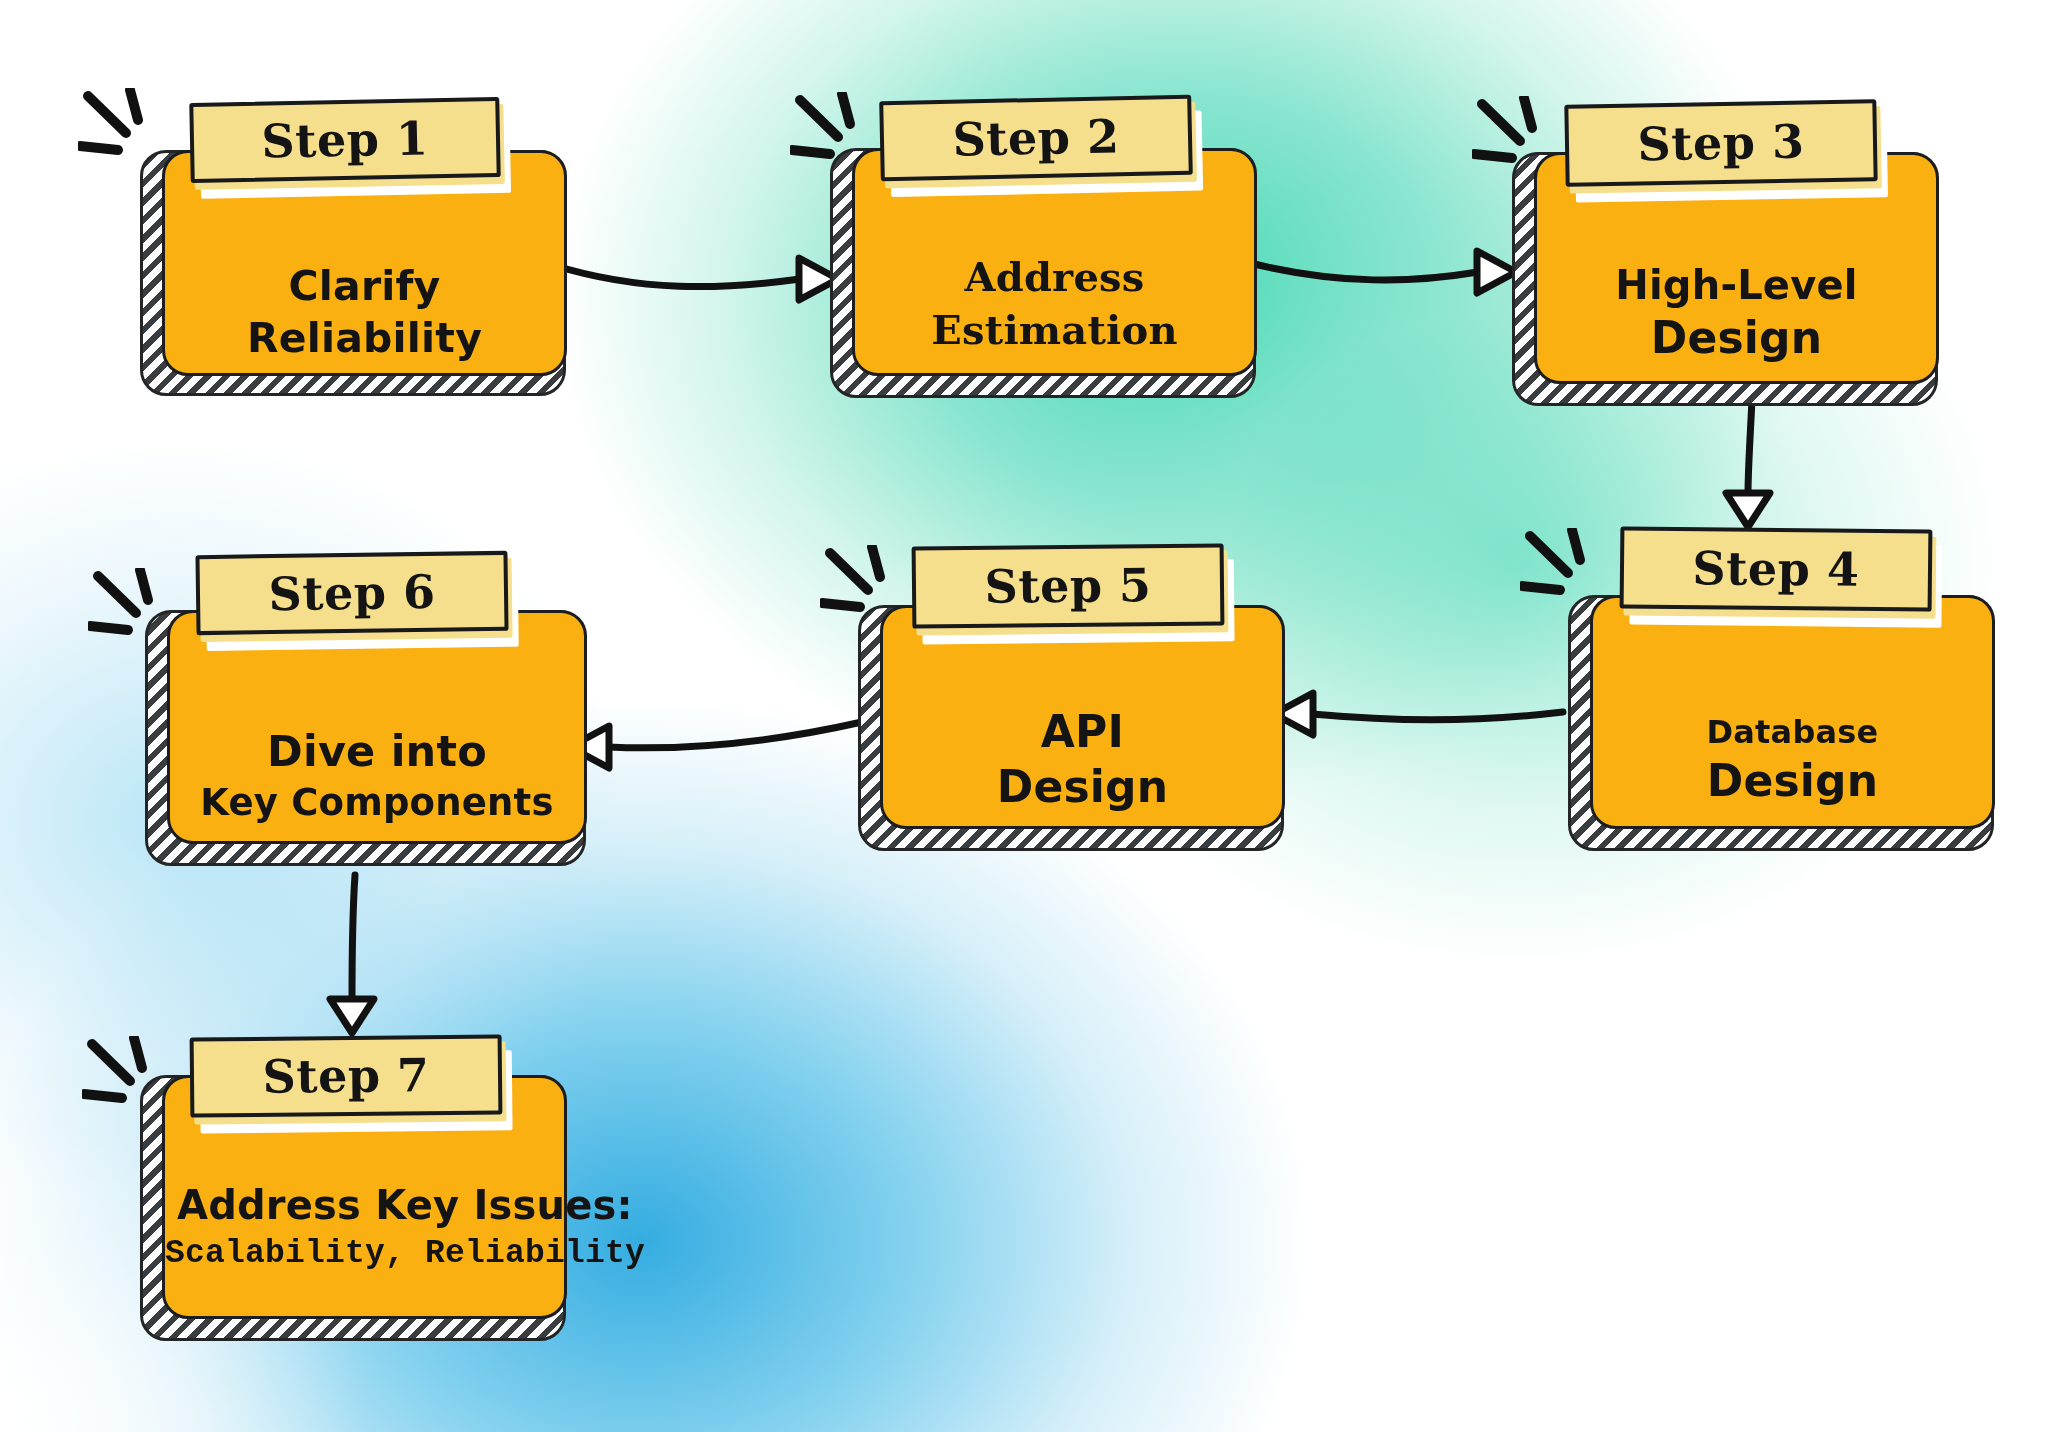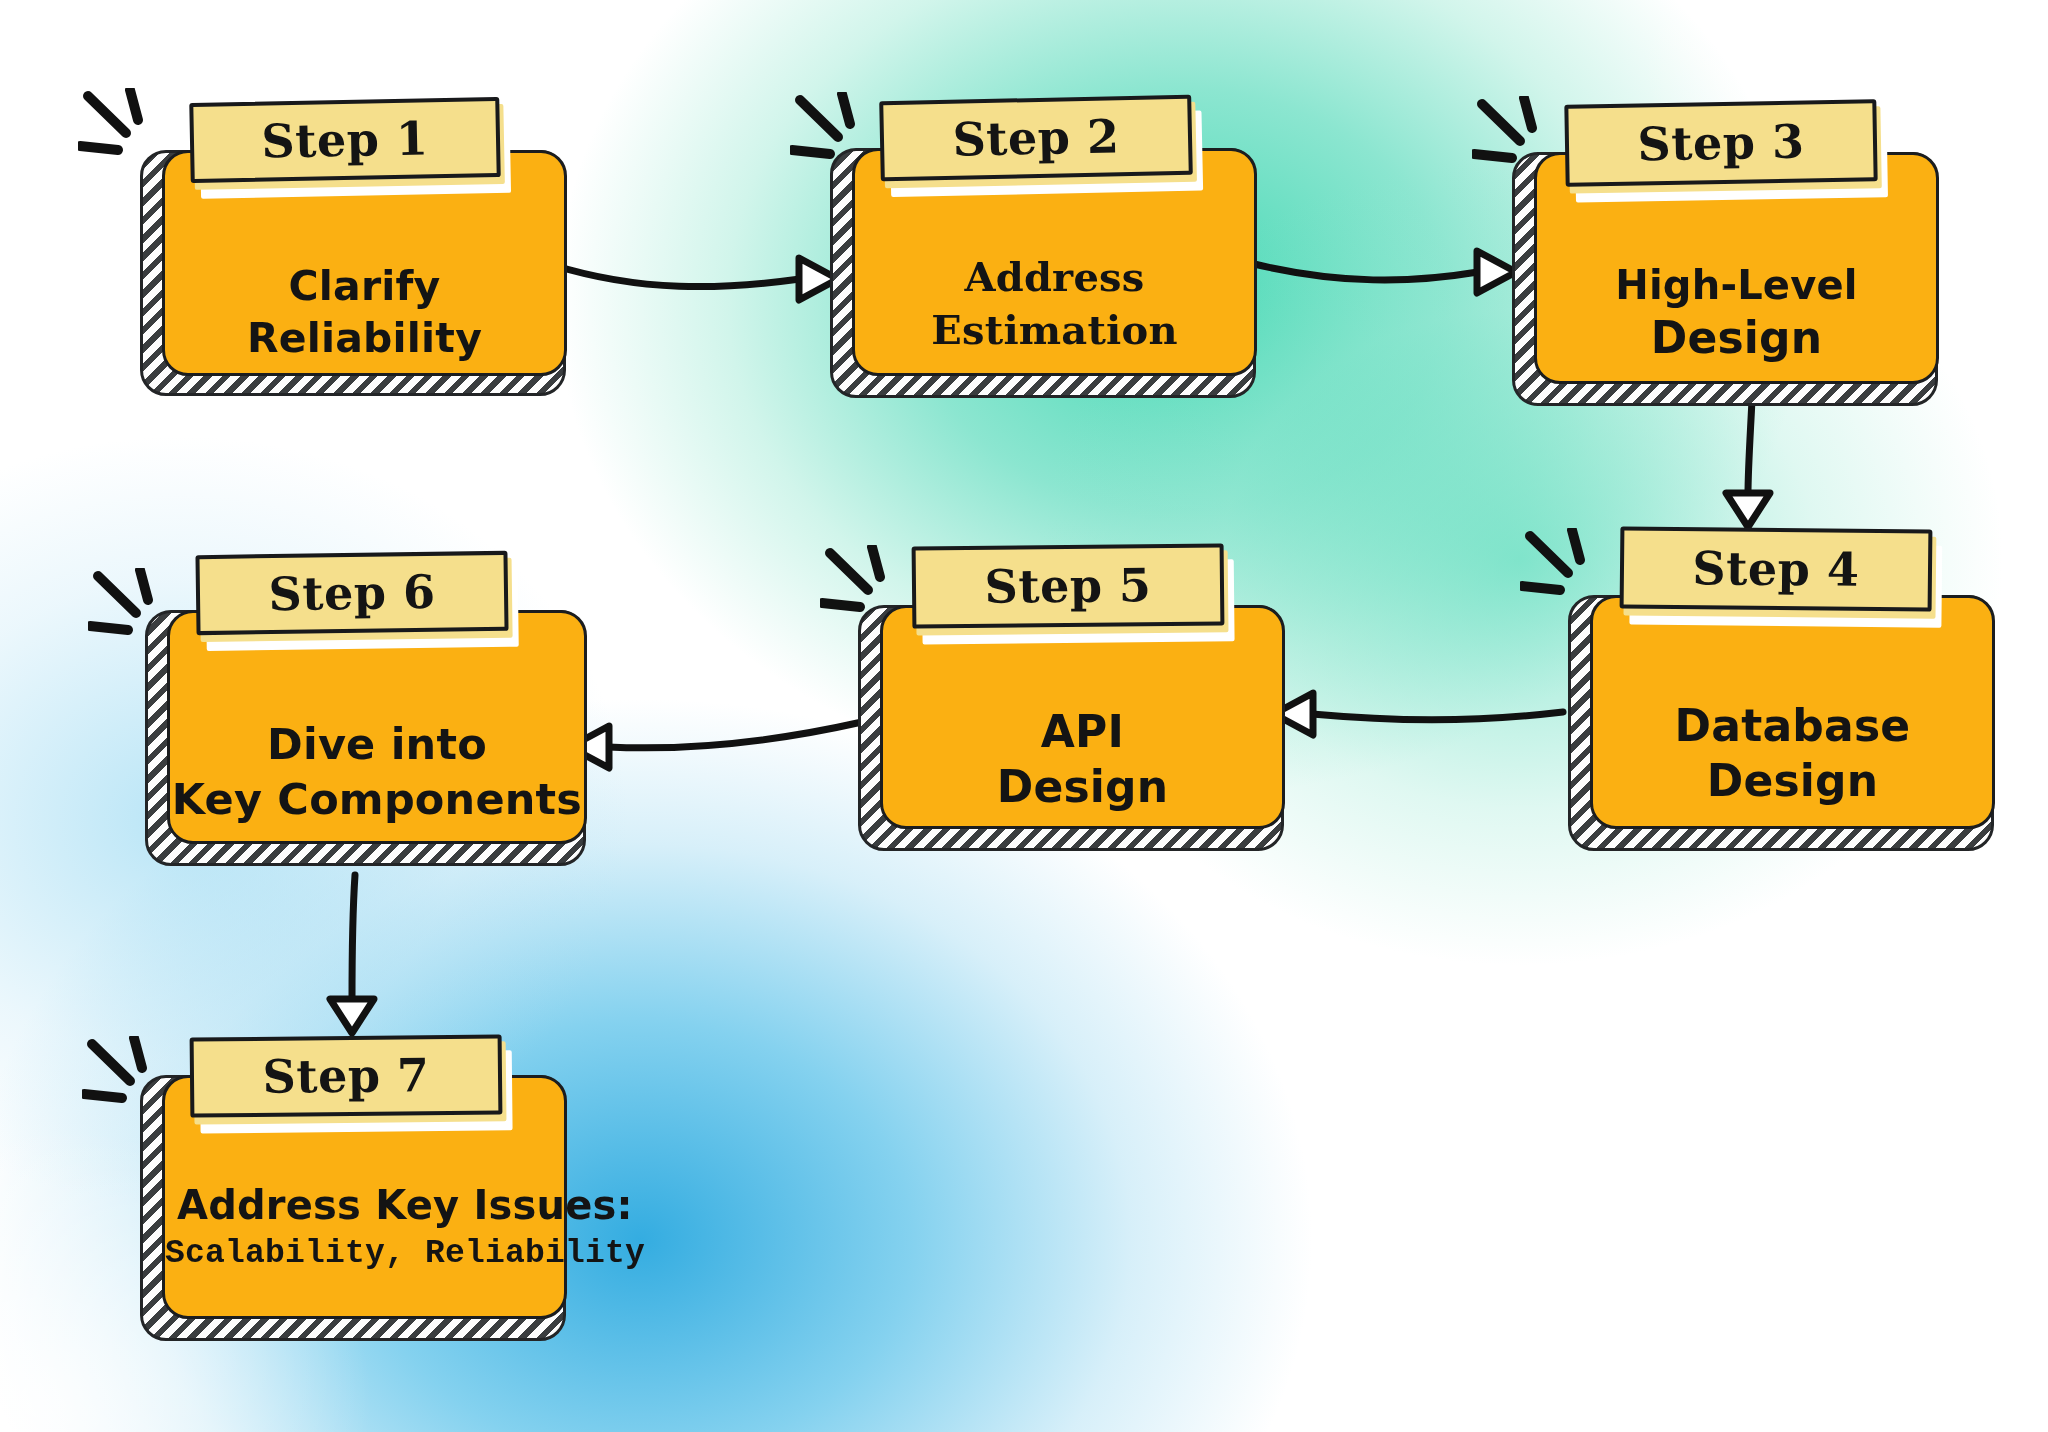--- a/index.html
+++ b/index.html
@@ -271,21 +271,21 @@
   </div>
   <svg class="sparkle" style="left:1472px; top:96px;" width="90" height="85" viewBox="0 0 90 85">
     <line x1="10" y1="8" x2="48" y2="45" stroke="#111" stroke-width="10" stroke-linecap="round"></line>
     <line x1="52" y1="2" x2="60" y2="32" stroke="#111" stroke-width="10" stroke-linecap="round"></line>
     <line x1="2" y1="58" x2="40" y2="62" stroke="#111" stroke-width="10" stroke-linecap="round"></line>
   </svg>
 
   <div class="node" style="left:1568px; top:595px; width:420px; height:250px; z-index:5;">
     <div class="node-shadow" style="width:420px; height:250px;"></div>
     <div class="node-body b-orange-a" style="left:22px; top:0px; width:405px; height:234px; padding-bottom:18px;">
-      <div class="node-label font-comic" style="font-size:44px; margin-bottom:2px;">Database</div>
+      <div class="node-label font-comic" style="font-size:32px; margin-bottom:2px;">Database</div>
       <div class="node-label font-comic" style="font-size:44px;">Design</div>
     </div>
   </div>
   <div class="banner-wrap" style="left:1620px; top:528px; width:312px; height:82px; transform:rotate(0.6deg);">
     <div class="banner-white"></div>
     <div class="banner-cream"></div>
     <div class="banner">
       <span class="banner-text" style="font-size:46px;">Step 4</span>
     </div>
   </div>
@@ -312,21 +312,21 @@
   <svg class="sparkle" style="left:820px; top:545px;" width="90" height="85" viewBox="0 0 90 85">
     <line x1="10" y1="8" x2="48" y2="45" stroke="#111" stroke-width="10" stroke-linecap="round"></line>
     <line x1="52" y1="2" x2="60" y2="32" stroke="#111" stroke-width="10" stroke-linecap="round"></line>
     <line x1="2" y1="58" x2="40" y2="62" stroke="#111" stroke-width="10" stroke-linecap="round"></line>
   </svg>
 
   <div class="node" style="left:145px; top:610px; width:435px; height:250px; z-index:5;">
     <div class="node-shadow" style="width:435px; height:250px;"></div>
     <div class="node-body b-orange-a" style="left:22px; top:0px; width:420px; height:234px; padding-bottom:16px;">
       <div class="node-label font-comic" style="font-size:43px; margin-bottom:2px;">Dive into</div>
-      <div class="node-label font-comic" style="font-size:43px;">Key Components</div>
+      <div class="node-label font-comic" style="font-size:37px;">Key Components</div>
     </div>
   </div>
   <div class="banner-wrap" style="left:196px; top:553px; width:312px; height:80px; transform:rotate(-0.8deg);">
     <div class="banner-white"></div>
     <div class="banner-cream"></div>
     <div class="banner">
       <span class="banner-text" style="font-size:46px;">Step 6</span>
     </div>
   </div>
   <svg class="sparkle" style="left:88px; top:568px;" width="90" height="85" viewBox="0 0 90 85">

